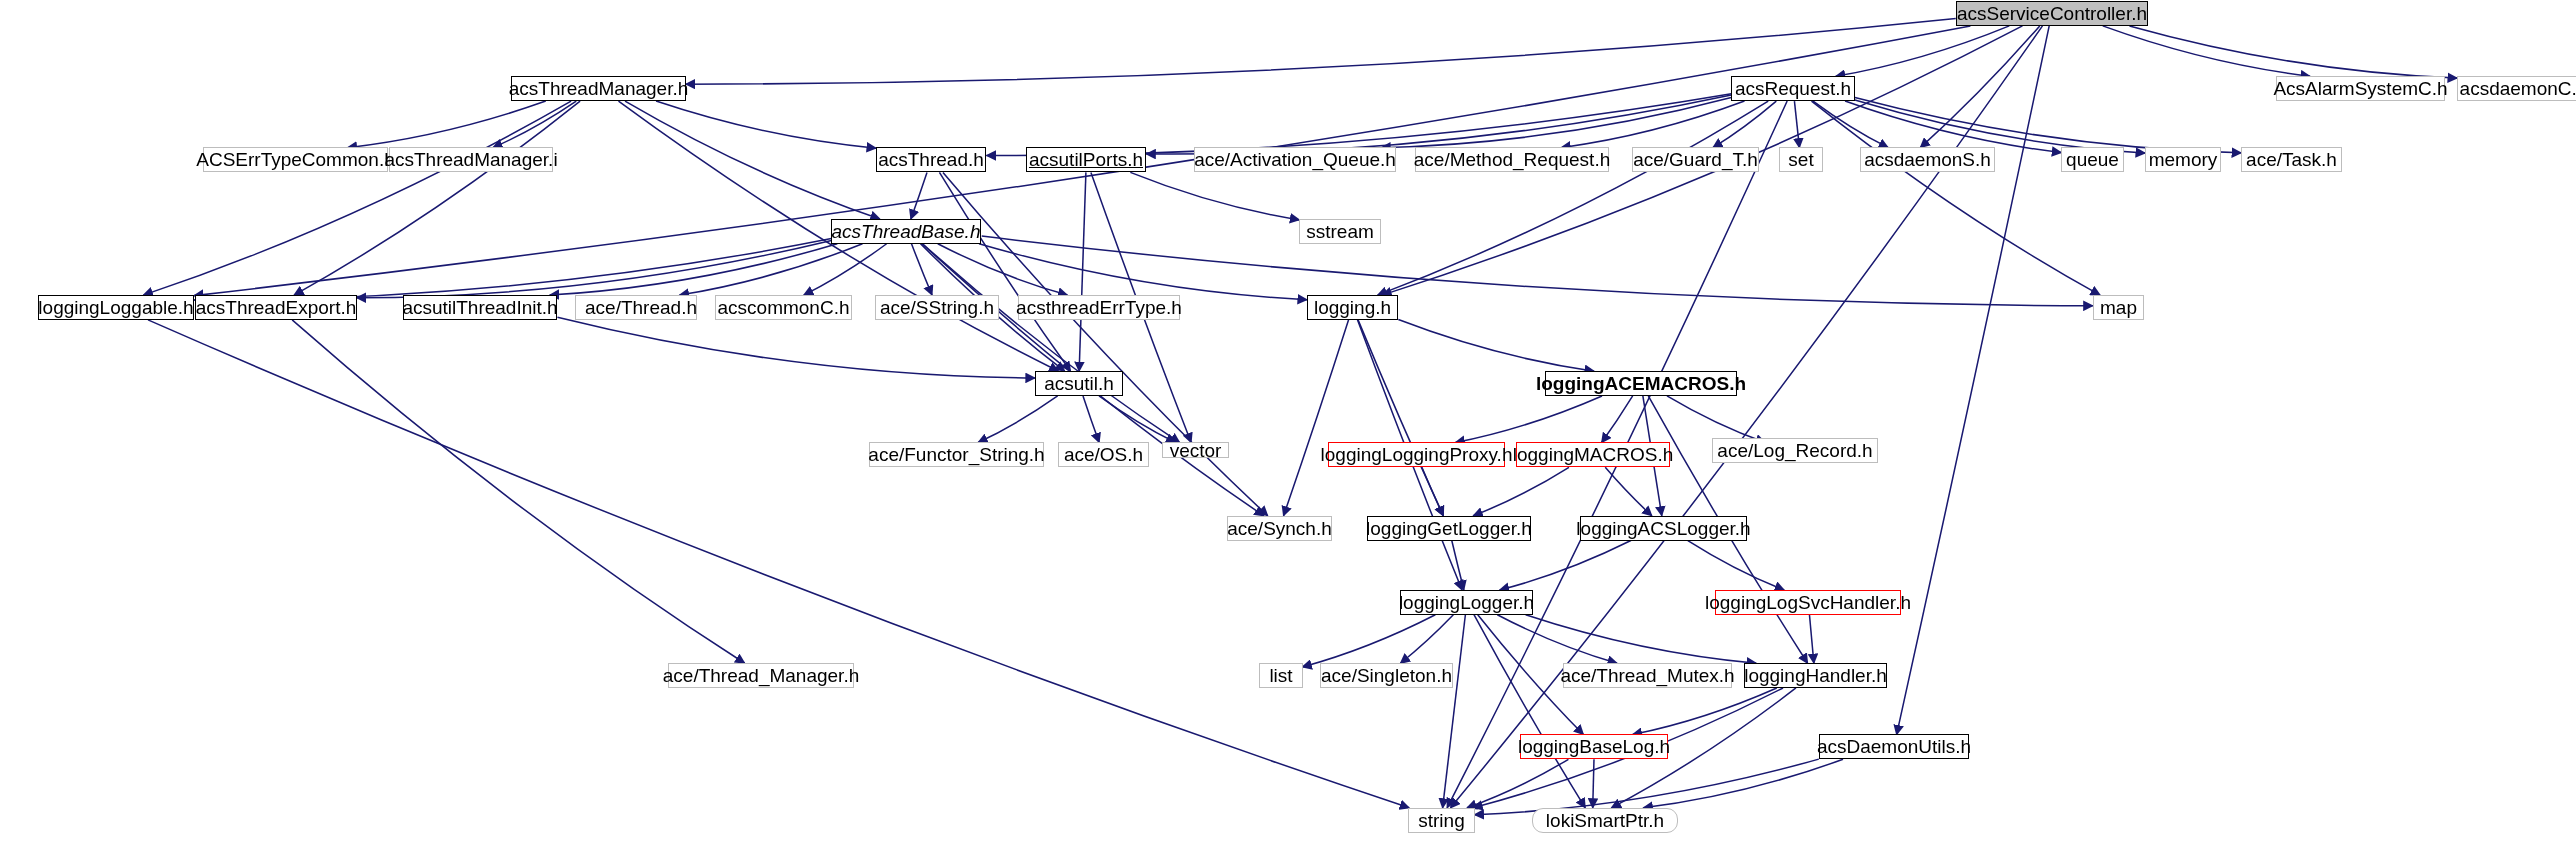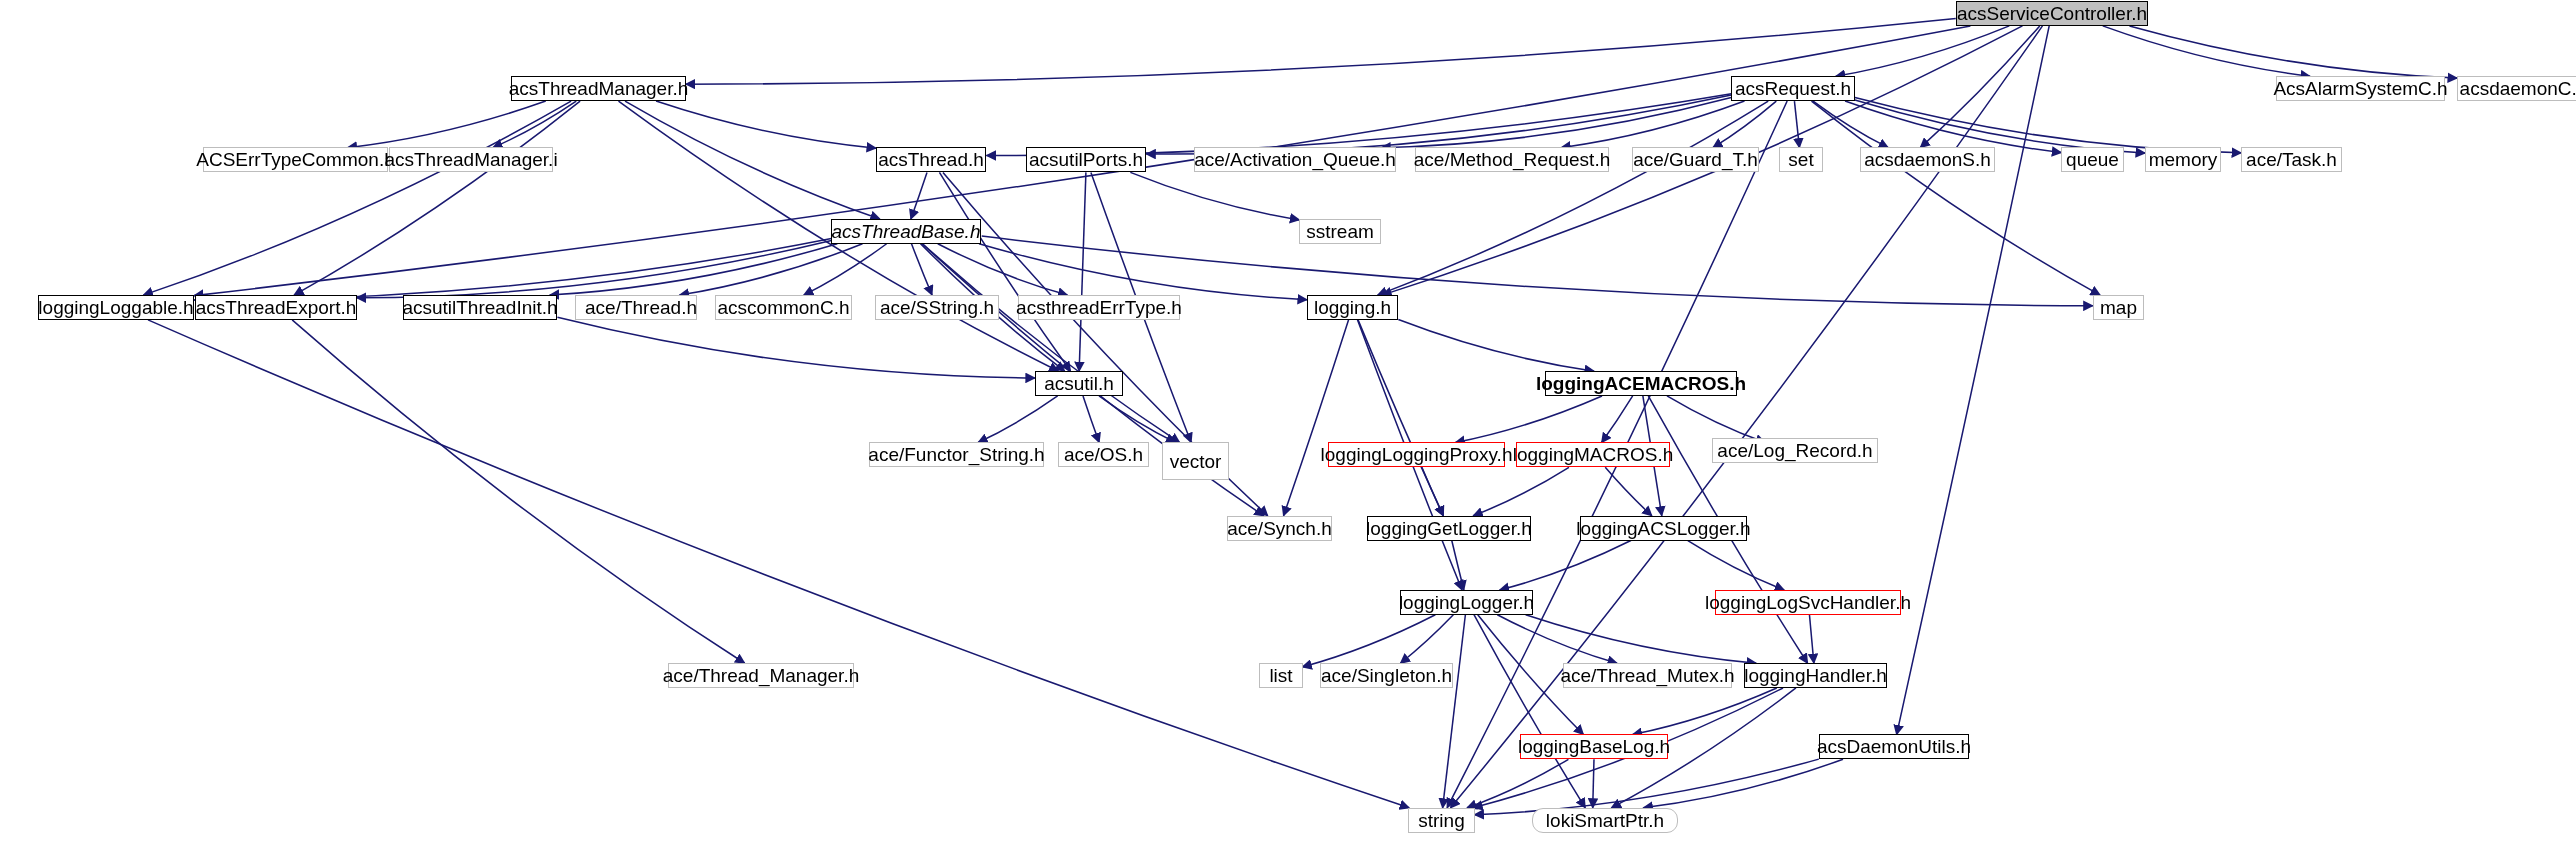--- a/index.html
+++ b/index.html
@@ -128,21 +128,21 @@
       </div>
       <div class="node" style="left: 203px; top: 147px; width: 185px; height: 25px;">
         <span>ACSErrTypeCommon.h</span>
       </div>
       <div class="node" style="left: 389px; top: 147px; width: 164px; height: 25px;">
         <span>acsThreadManager.i</span>
       </div>
       <div class="node b" style="left: 876px; top: 147px; width: 110px; height: 25px;">
         <span>acsThread.h</span>
       </div>
-      <div class="node b" style="left: 1026px; top: 147px; width: 120px; height: 25px;">
+      <div class="node b" style="left: 1026px; top: 147px; width: 120px; height: 25px; text-decoration: underline;">
         <span>acsutilPorts.h</span>
       </div>
       <div class="node" style="left: 1194px; top: 147px; width: 202px; height: 25px;">
         <span>ace/Activation_Queue.h</span>
       </div>
       <div class="node" style="left: 1415px; top: 147px; width: 194px; height: 25px;">
         <span>ace/Method_Request.h</span>
       </div>
       <div class="node" style="left: 1632px; top: 147px; width: 127px; height: 25px;">
         <span>ace/Guard_T.h</span>
@@ -200,21 +200,21 @@
       </div>
       <div class="node b" style="left: 1545px; top: 371px; width: 192px; height: 25px; font-weight: bold;">
         <span>loggingACEMACROS.h</span>
       </div>
       <div class="node" style="left: 869px; top: 442px; width: 175px; height: 25px;">
         <span>ace/Functor_String.h</span>
       </div>
       <div class="node" style="left: 1058px; top: 442px; width: 91px; height: 25px;">
         <span>ace/OS.h</span>
       </div>
-      <div class="node" style="left: 1162px; top: 442px; width: 67px; height: 38px;">
+      <div class="node" style="left: 1162px; top: 442px; width: 67px; height: 16px;">
         <span>vector</span>
       </div>
       <div class="node r" style="left: 1328px; top: 442px; width: 177px; height: 25px;">
         <span>loggingLoggingProxy.h</span>
       </div>
       <div class="node r" style="left: 1516px; top: 442px; width: 154px; height: 25px;">
         <span>loggingMACROS.h</span>
       </div>
       <div class="node" style="left: 1712px; top: 438px; width: 166px; height: 25px;">
         <span>ace/Log_Record.h</span>

